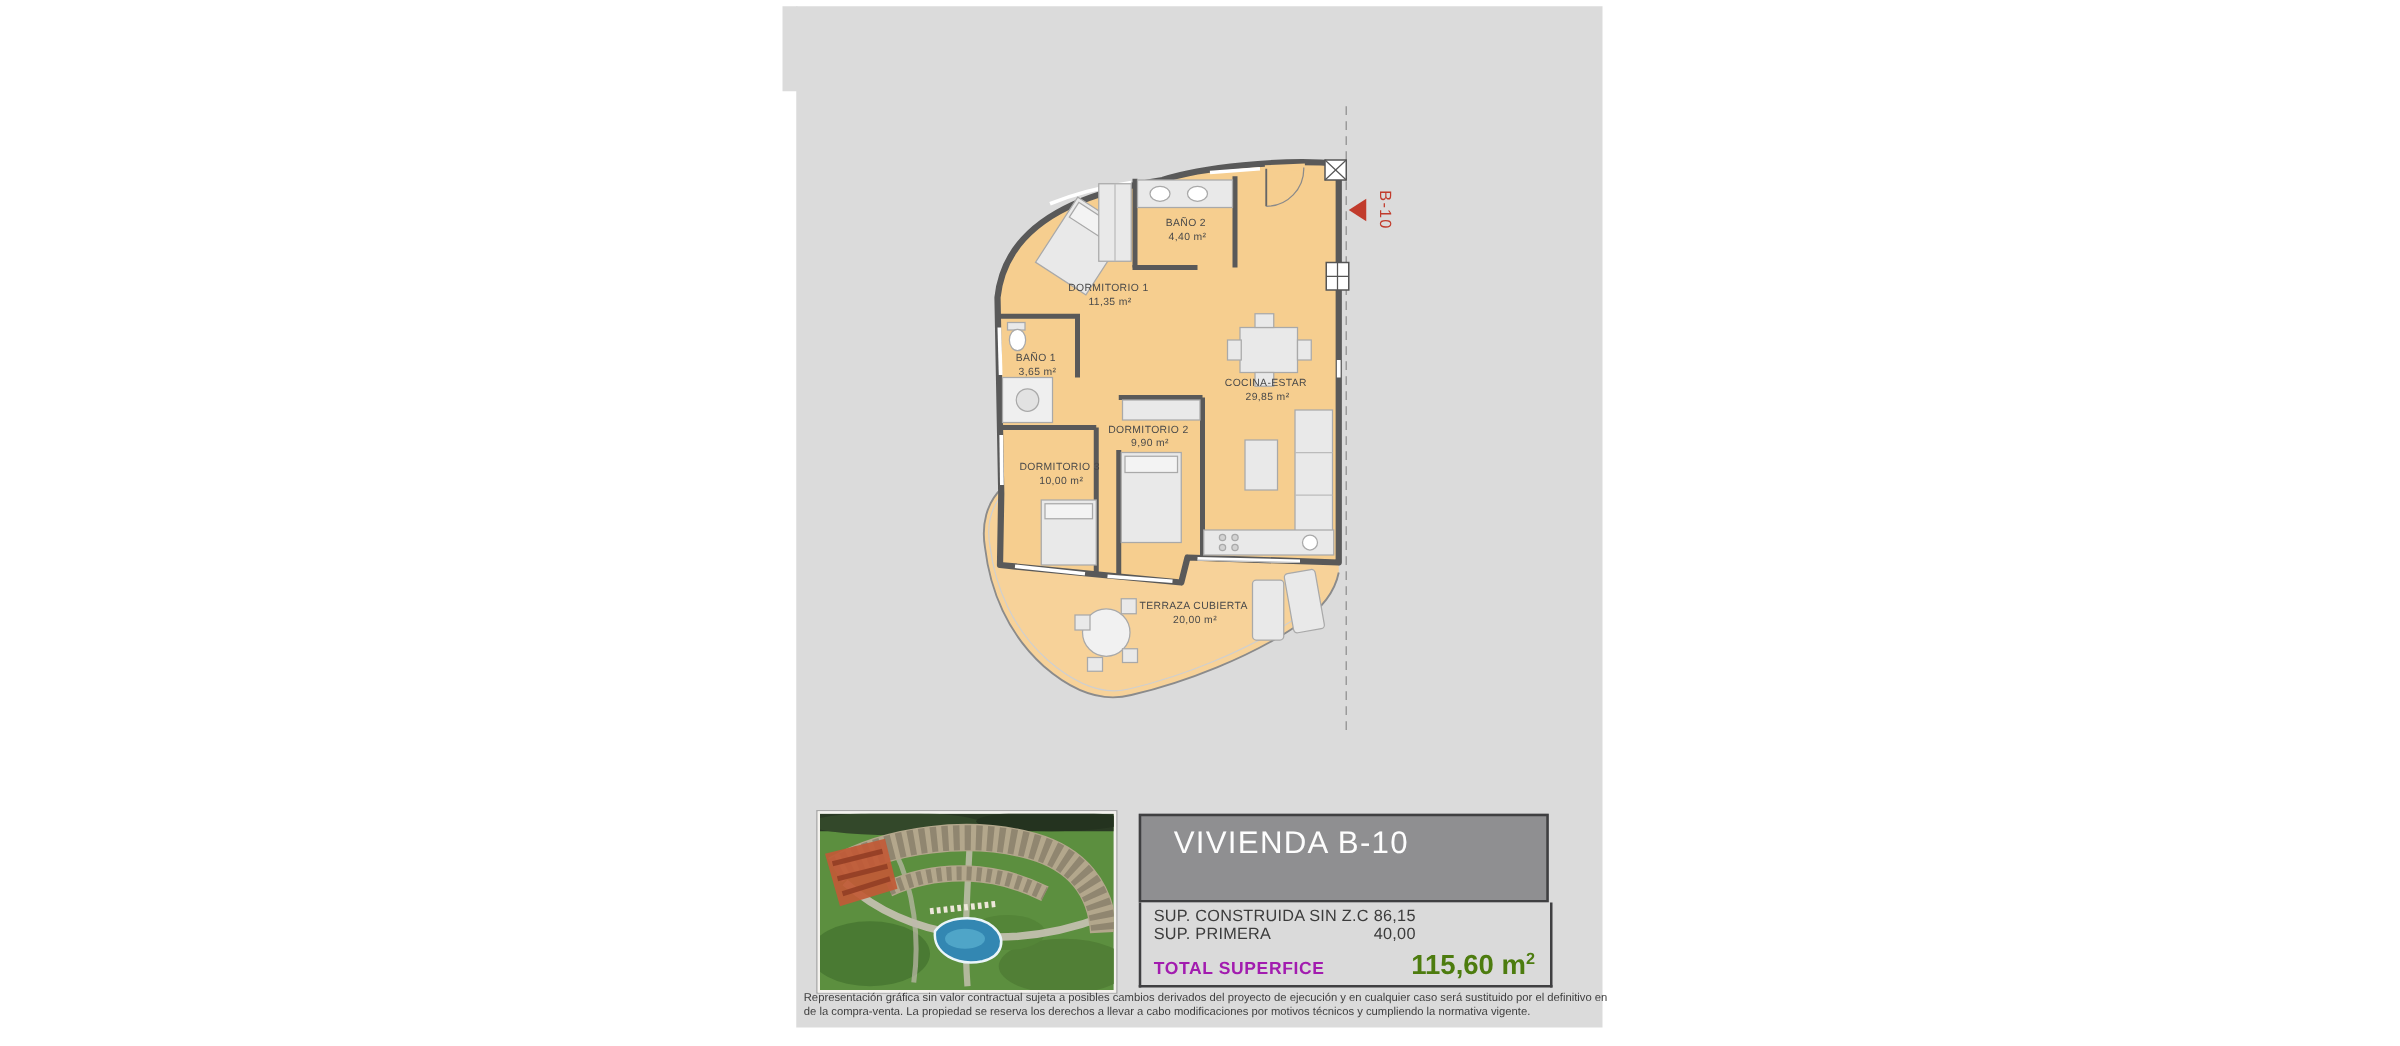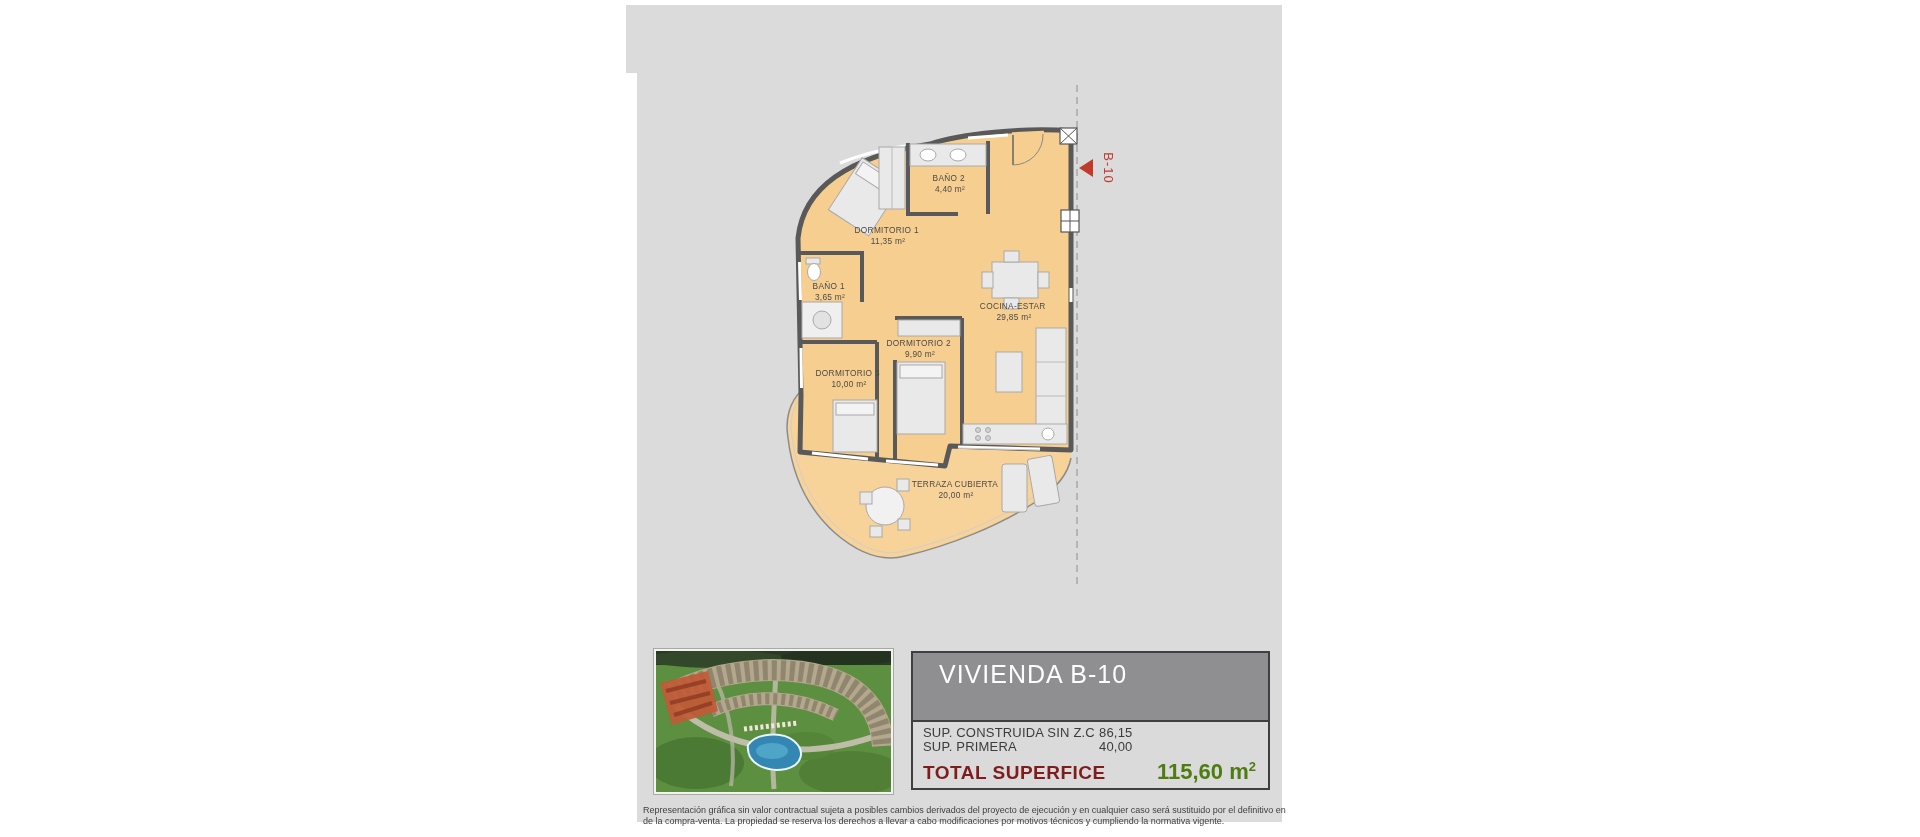--- a/index.html
+++ b/index.html
@@ -5,36 +5,36 @@
   html,body{margin:0;padding:0;background:#ffffff;}
   body{width:1920px;height:837px;position:relative;overflow:hidden;
        font-family:"Liberation Sans", sans-serif;}
   .stage{position:absolute;left:0;top:0;width:1920px;height:837px;background:#ffffff;}
   .page{position:absolute;left:637px;top:5px;width:645px;height:817px;background:#DBDBDB;}
   .page-band{position:absolute;left:626px;top:5px;width:12px;height:68px;background:#DBDBDB;}
   .plan-svg{position:absolute;left:770px;top:70px;width:360px;height:530px;}
   .photo{position:absolute;left:654px;top:649px;width:235px;height:141px;
          border:2px solid #f4f2ee;box-shadow:0 0 0 1px #a8a8a8;}
   .photo svg{display:block;width:235px;height:141px;}
-  .tblock-header{position:absolute;left:911px;top:651px;width:359px;height:71px;
+  .tblock-header{position:absolute;left:911px;top:651px;width:328px;height:71px;
          background:#8F8F91;border:2px solid #3F3F41;box-sizing:border-box;color:#FDFDFD;}
   .tblock-header .l1{margin:7px 0 0 26px;font-size:25px;letter-spacing:1px;}
   .tblock-header .l2{margin:1px 0 0 26px;font-size:25px;letter-spacing:1px;}
-  .tblock-table{position:absolute;left:911px;top:722px;width:359px;height:68px;
+  .tblock-table{position:absolute;left:911px;top:722px;width:331px;height:68px;
          background:#DADADA;border:2px solid #3F3F41;border-top:none;box-sizing:border-box;}
   .srows{padding:4px 0 0 10px;}
   .srow{display:flex;font-size:13px;line-height:13.5px;color:#3c3c3c;letter-spacing:0.2px;}
   .srow .lab{width:176px;}
   .total-row{position:absolute;left:10px;right:12px;bottom:3px;display:flex;
          justify-content:space-between;align-items:baseline;}
-  .total-lab{font-weight:bold;font-size:19px;color:#7f1d1d;letter-spacing:0.5px;}
+  .total-lab{font-weight:bold;font-size:14px;color:#a21caf;letter-spacing:0.5px;}
   .total-val{font-weight:bold;font-size:22px;color:#4d7c0f;}
   .total-val sup{font-size:13px;}
   .disclaimer{position:absolute;left:643px;top:793px;width:639px;font-size:9px;
-         line-height:10.5px;color:#3e3e3e;white-space:nowrap;margin-top:12px;}
+         line-height:10.5px;color:#3e3e3e;white-space:nowrap;}
   .room-label{font-size:8.3px;fill:#4a4a4a;letter-spacing:0.3px;}
   .marker-text{font-size:13px;fill:#C13B2C;letter-spacing:1px;}
 </style>
 </head>
 <body>
 
 <div class="stage">
   <div class="page-band"></div>
   <div class="page"></div>
 

